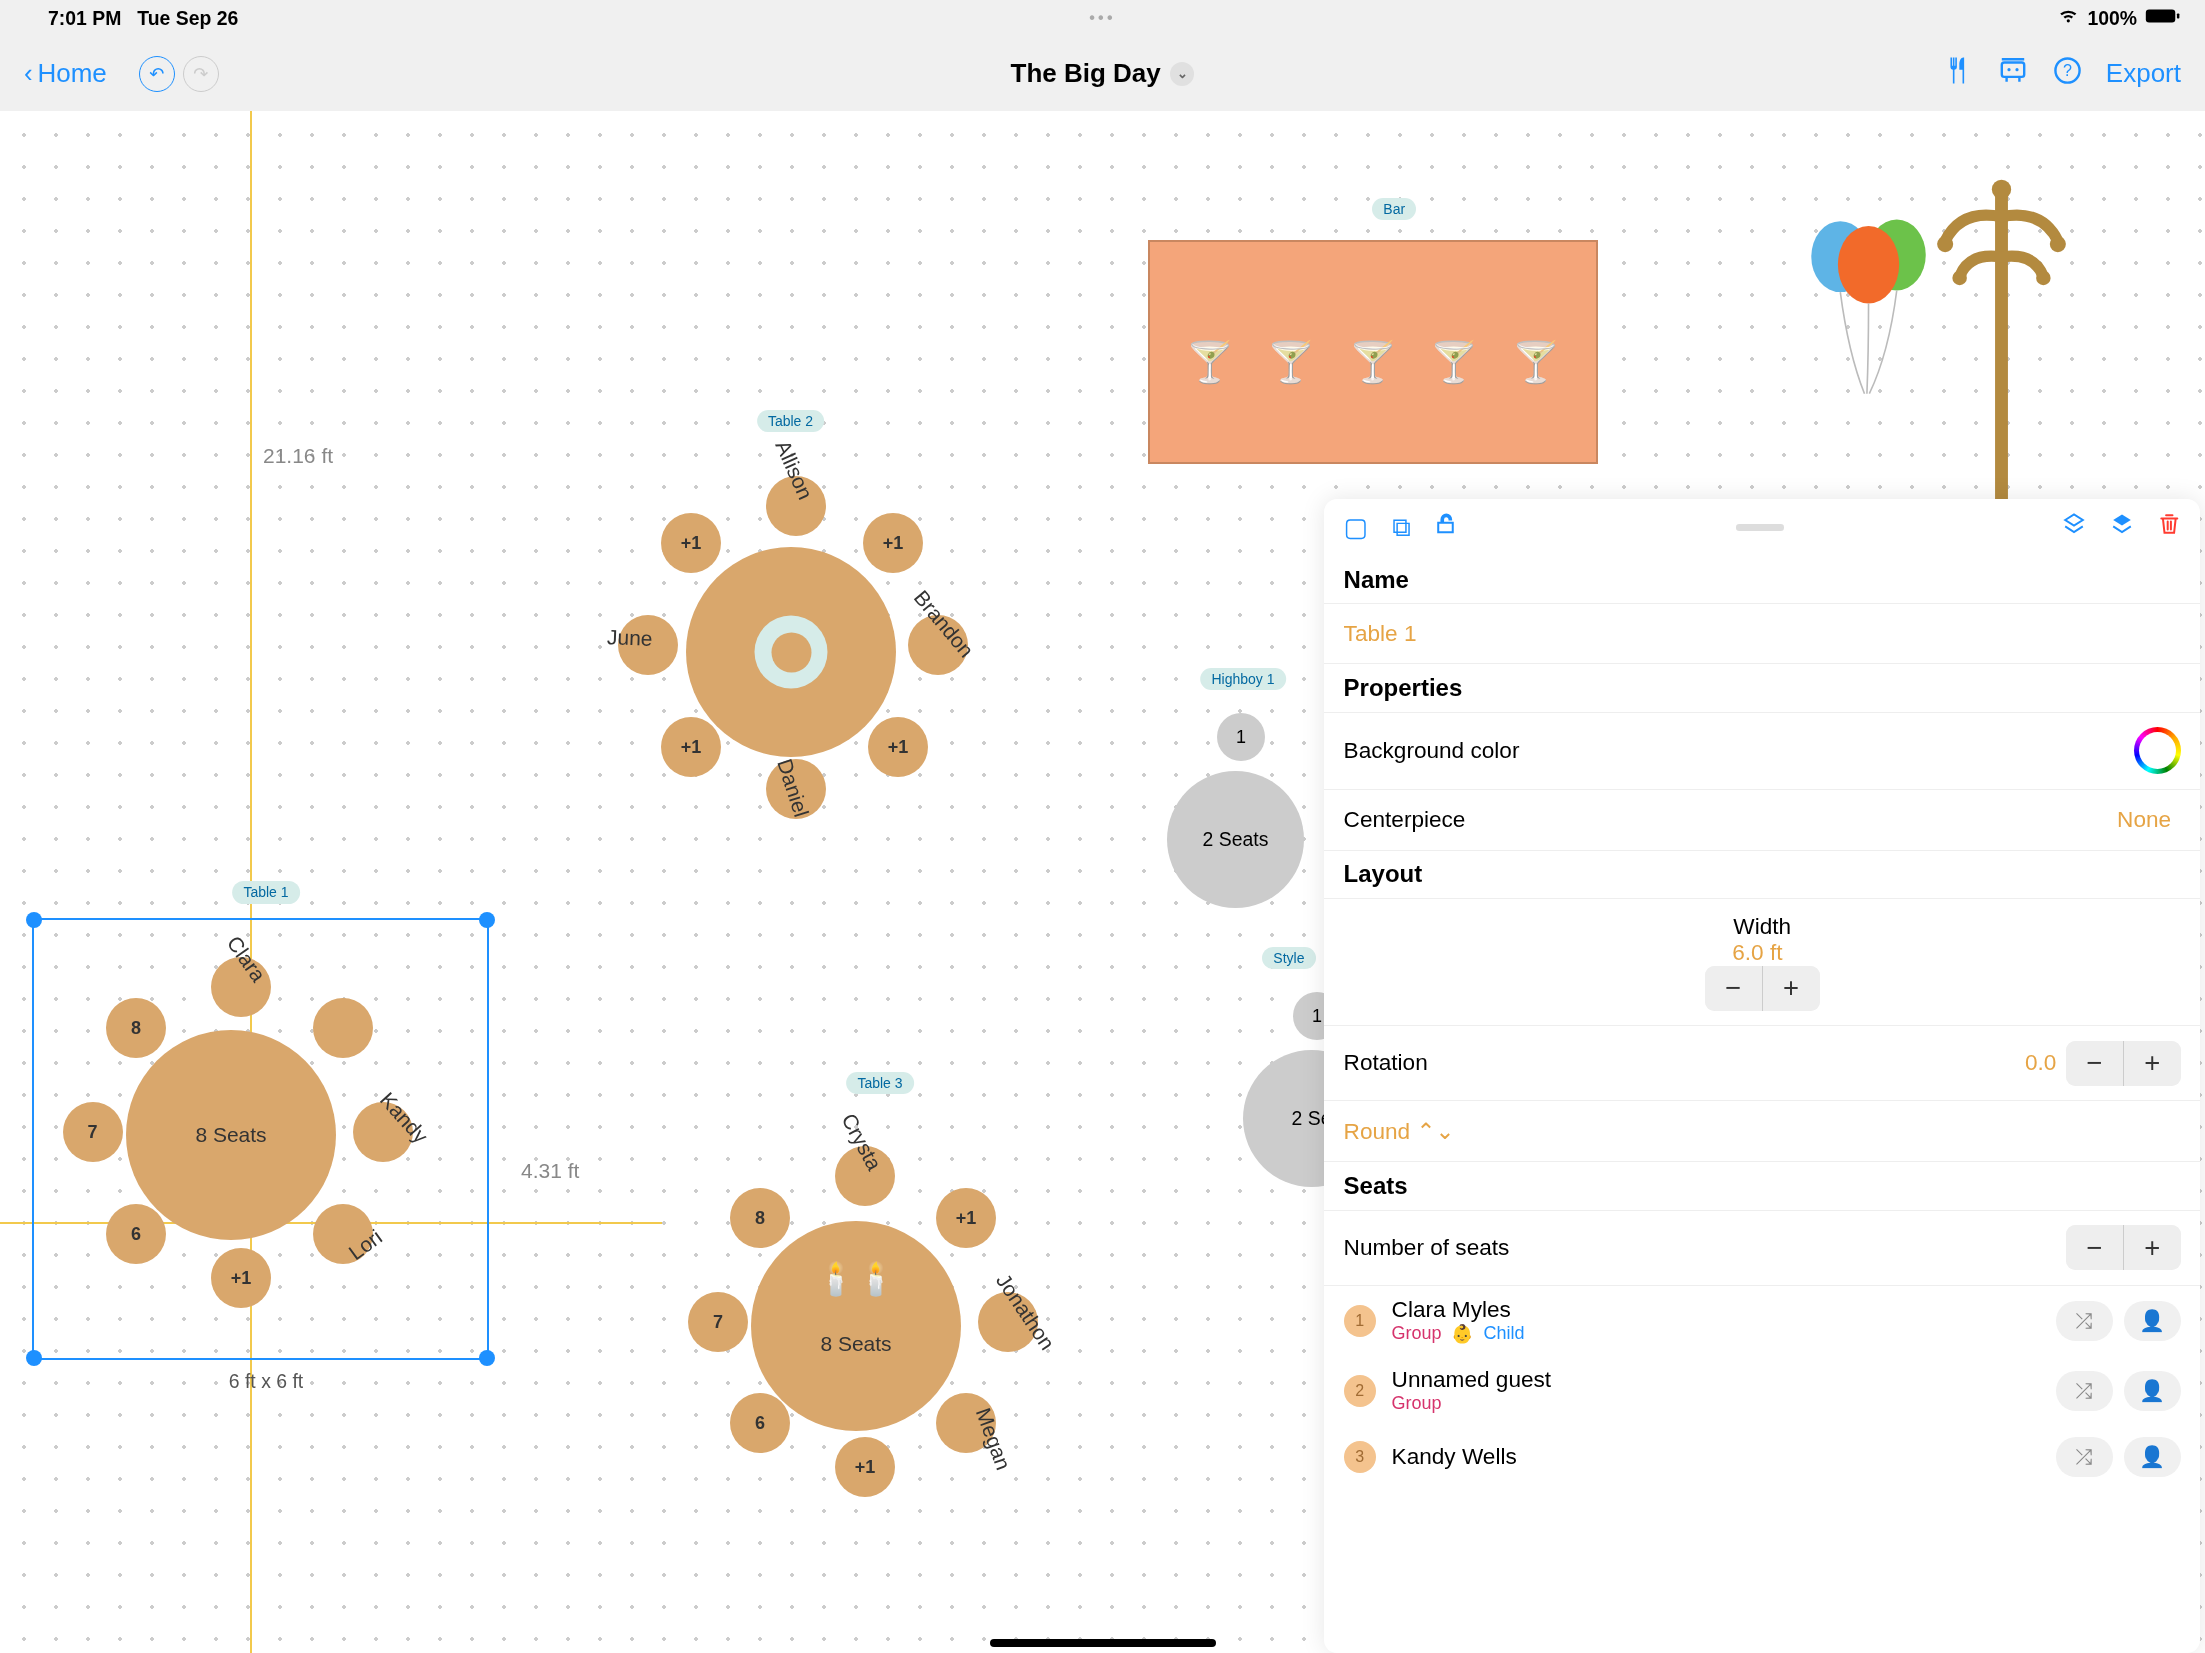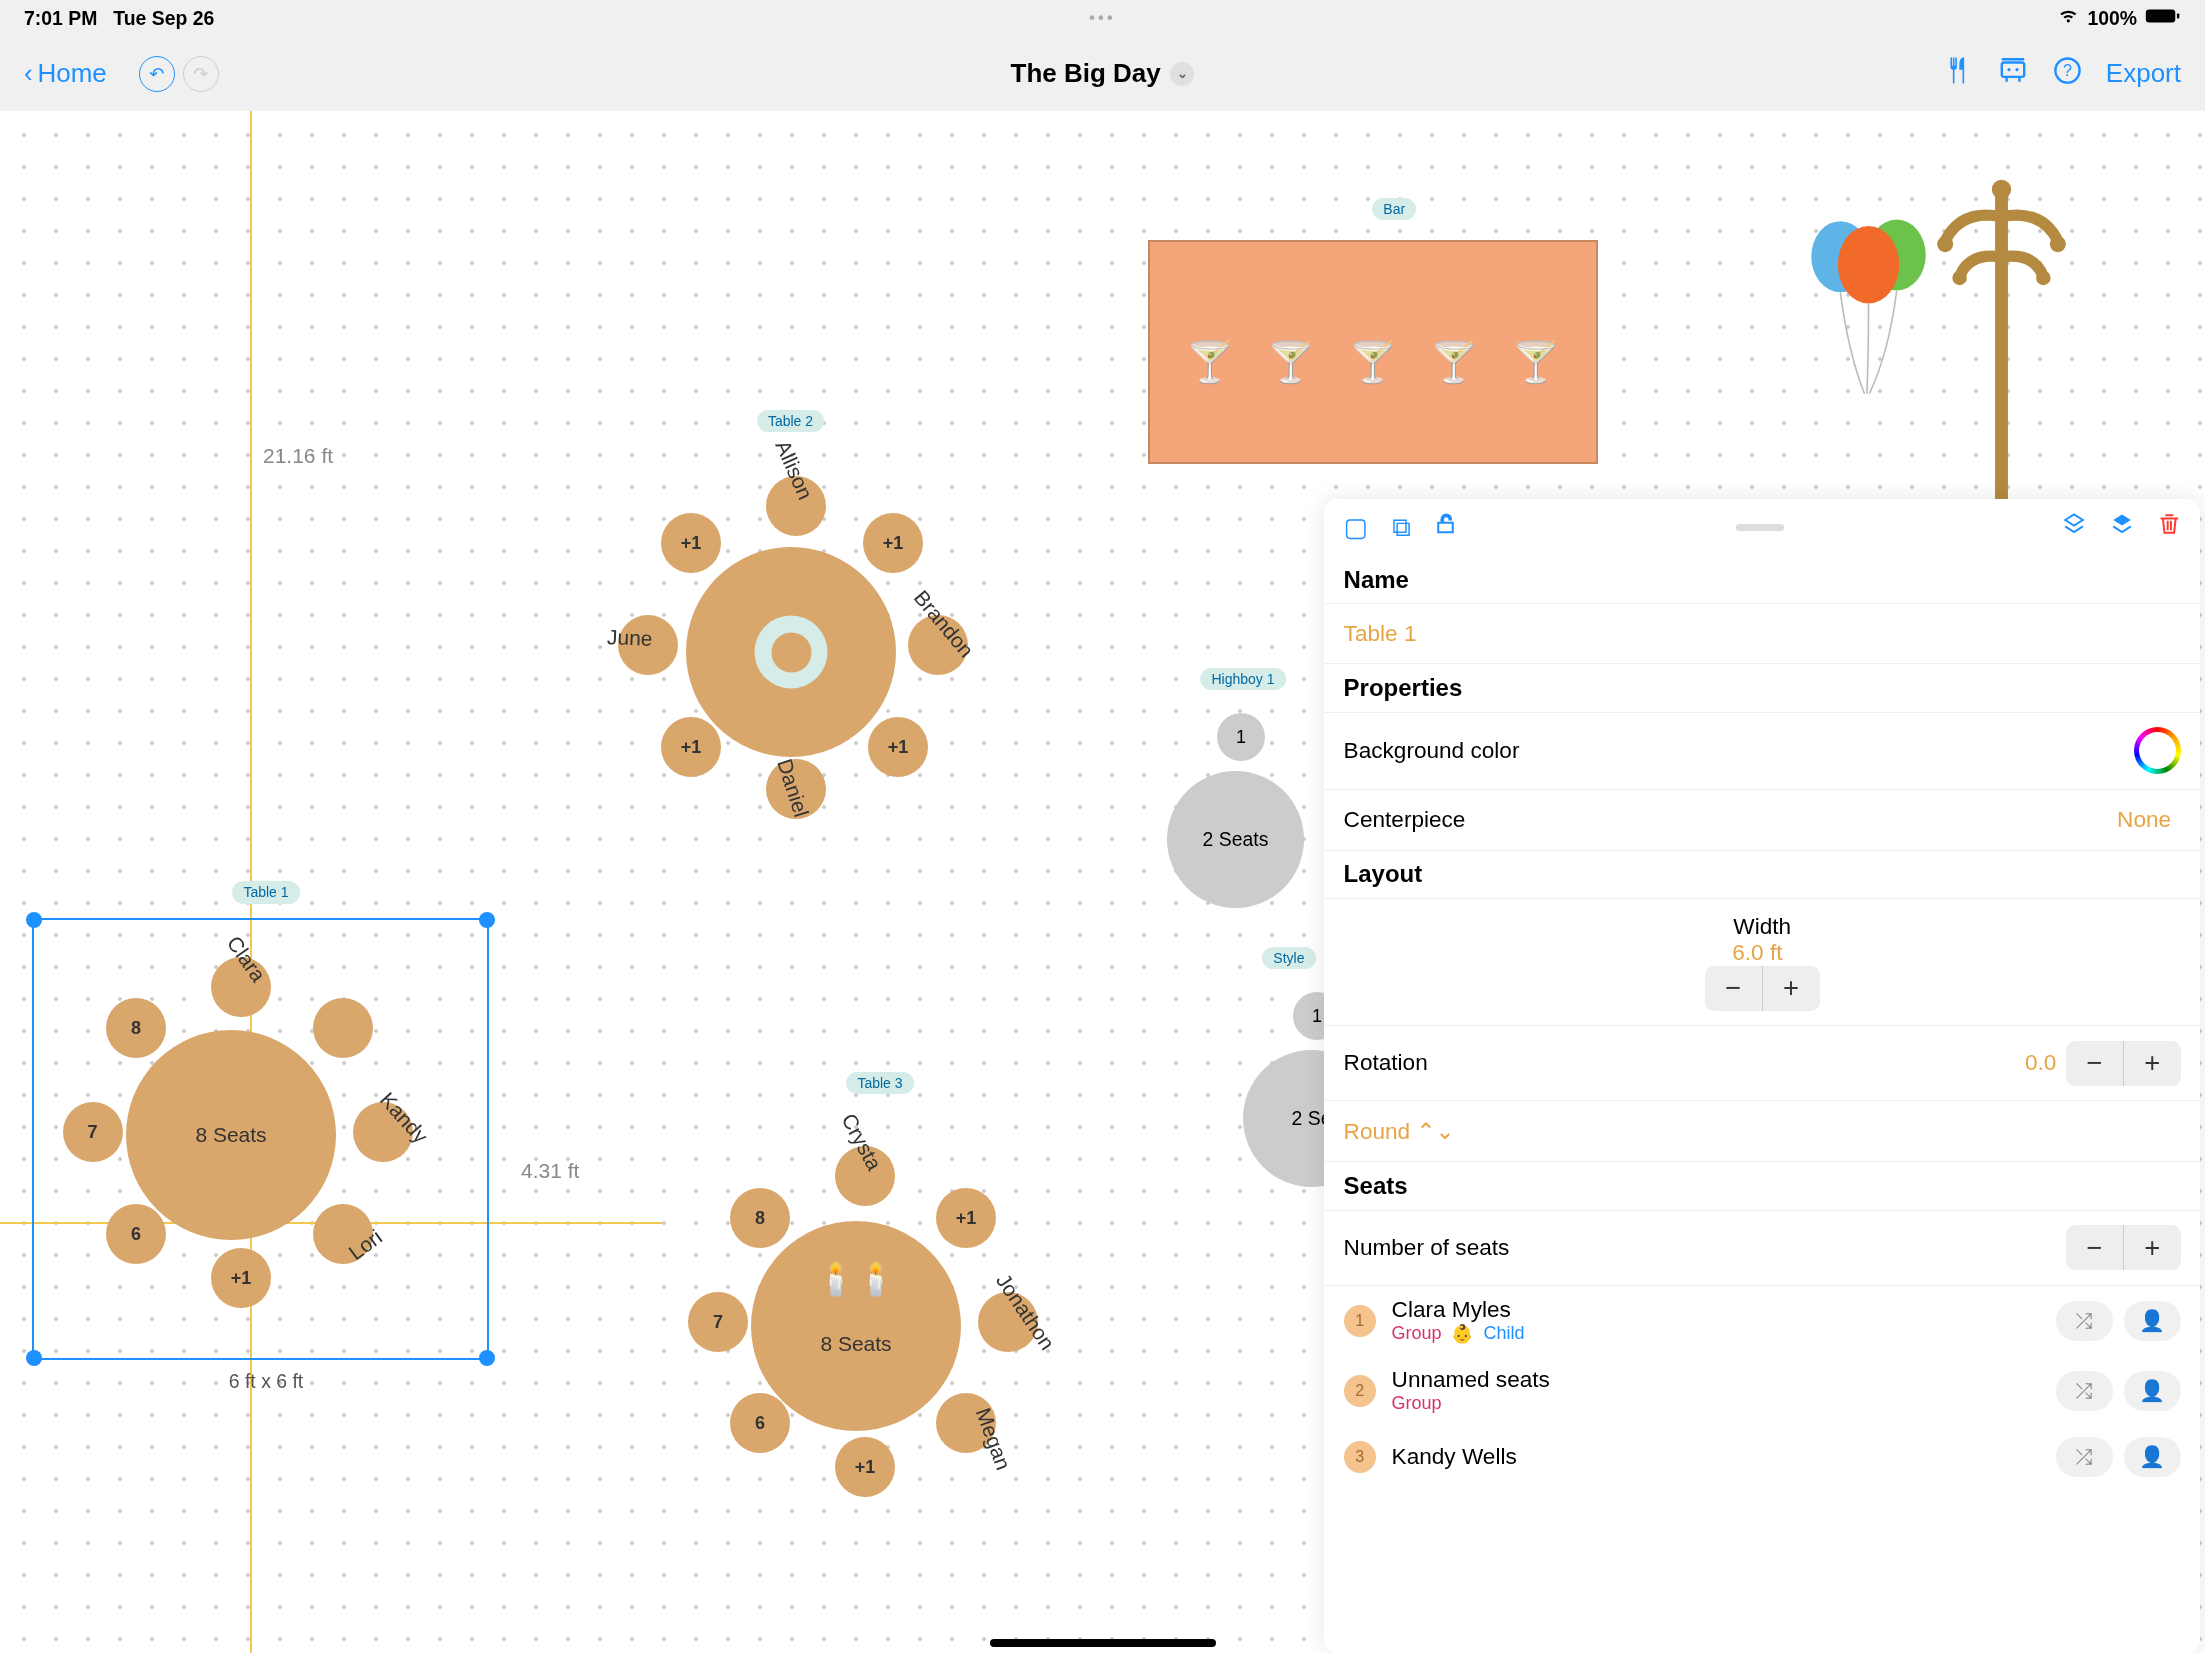--- a/index.html
+++ b/index.html
@@ -1,19 +1,19 @@
 <!DOCTYPE html>
 <html style="font-size:13px"><head>
 <meta charset="utf-8">
 <style>
 * { margin: 0; padding: 0; box-sizing: border-box; font-family: -apple-system, BlinkMacSystemFont, "Segoe UI", Helvetica, Arial, sans-serif; }
 body { width: 2205px; height: 1653px; background: #f9f9f9; overflow: hidden; position: relative; transform-origin: top left; }
 
 .status-bar { height: 36px; background: #f0f0f0; display: flex; align-items: center; justify-content: space-between; padding: 0 24px; font-size: 19.4px; font-weight: 600; }
-.status-left { display: flex; gap: 16px; }
+.status-left { display: flex; gap: 16px; margin-left: 24px; }
 .status-right { display: flex; align-items: center; gap: 8px; }
 .status-center { position: absolute; left: 50%; transform: translateX(-50%); color: #aaa; letter-spacing: 3.2px; font-size: 16px; }
 
 .toolbar { height: 76px; background: #f0f0f0; border-bottom: 0.8px solid #ddd; display: flex; align-items: center; padding: 0 24px; position: relative; }
 .toolbar-left { display: flex; align-items: center; gap: 16px; }
 .home-btn { color: #1e90ff; font-size: 26px; display: flex; align-items: center; gap: 4.8px; cursor: pointer; }
 .undo-redo { display: flex; gap: 8px; margin-left: 16px; }
 .circle-btn { width: 36px; height: 36px; border: 1.6px solid; border-radius: 50%; display: flex; align-items: center; justify-content: center; font-size: 18px; }
 .undo-btn { color: #1e90ff; border-color: #1e90ff; }
 .redo-btn { color: #ccc; border-color: #ccc; }
@@ -380,21 +380,21 @@
         </div>
     </div>
     <div class="seat-actions">
       <div class="pill-btn">⤮</div>
       <div class="pill-btn red">👤</div>
     </div>
   </div>
   <div class="seat-row">
     <div class="seat-num">2</div>
     <div class="seat-info">
-      <div class="seat-name">Unnamed seats</div>
+      <div class="seat-name">Unnamed guest</div>
       <div class="seat-meta">
           <span>Group</span>
         </div>
     </div>
     <div class="seat-actions">
       <div class="pill-btn">⤮</div>
       <div class="pill-btn red">👤</div>
     </div>
   </div>
   <div class="seat-row">

